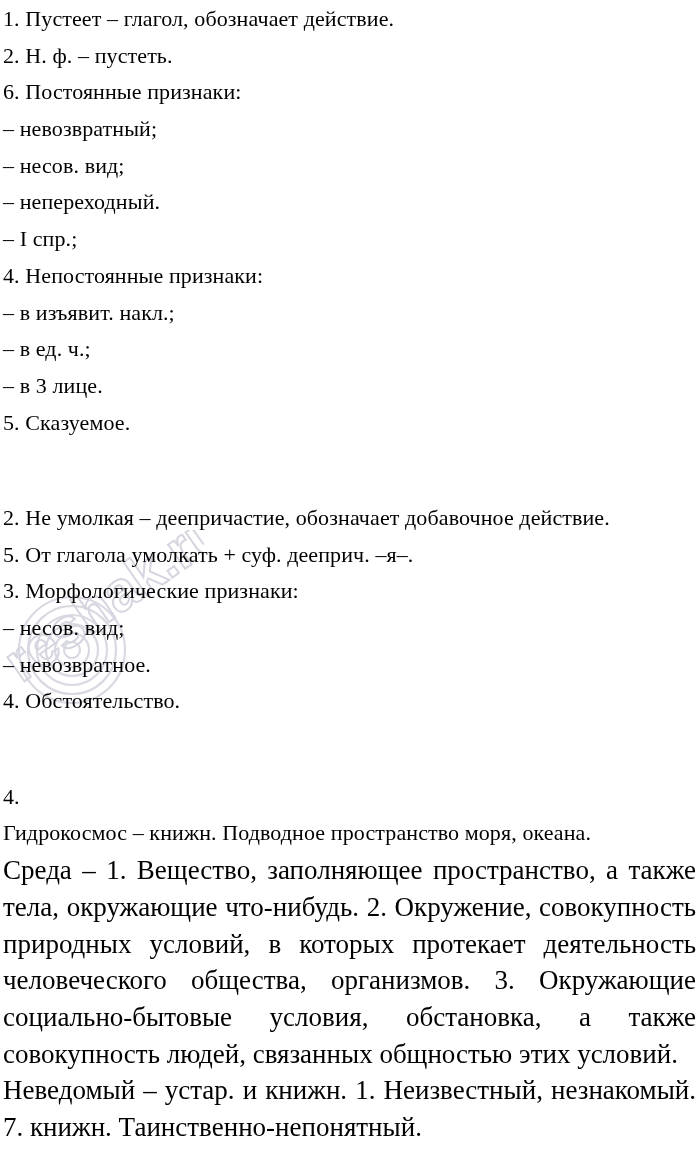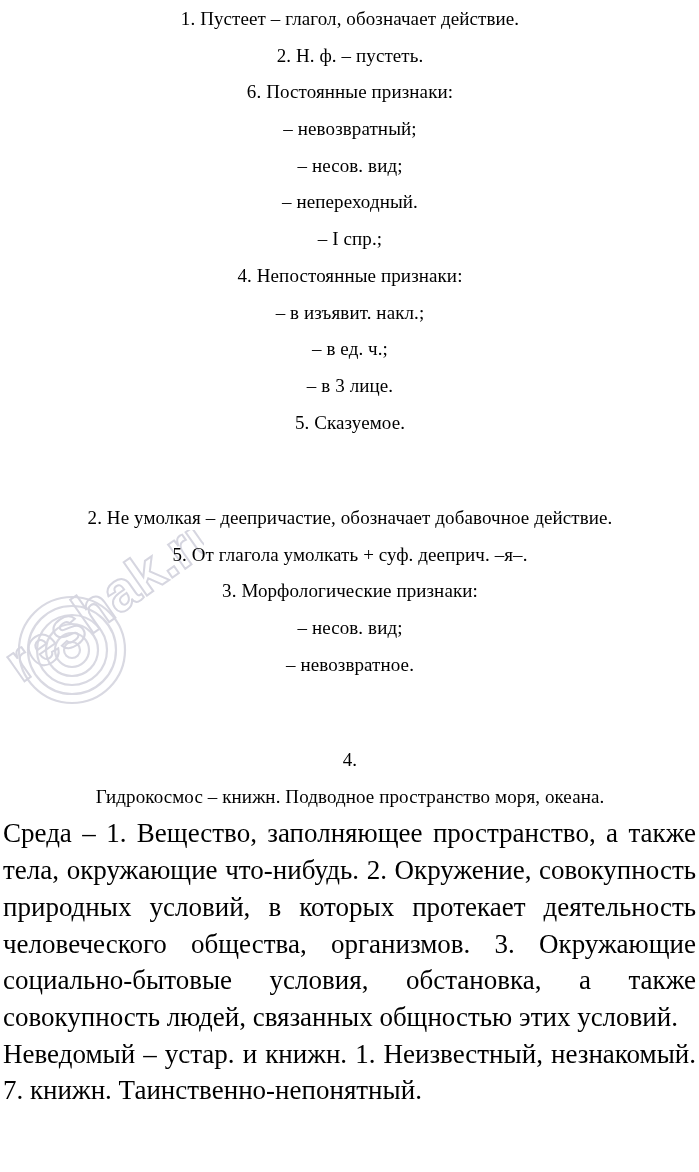--- a/index.html
+++ b/index.html
@@ -33,26 +33,25 @@
   }
   .watermark svg { display: block; }
 
   
   .content {
     position: relative;
     z-index: 2;
     padding: 0 2px 0 3px;
   }
   .line {
-    font-size: 19px;
+    font-size: 22px;
     line-height: 36.7px;
     height: 36.7px;
     white-space: nowrap;
     letter-spacing: 0.1px;
-    text-align: center;
   }
   .para {
     font-size: 27px;
     line-height: 36.7px;
     text-align: justify;
     text-justify: inter-word;
     margin: 0;
     padding-right: 1px;
   }
   .para.last-justify {
@@ -104,20 +103,21 @@
 
     <div class="spacer-block"></div>
     <div class="spacer-half"></div>
 
     <div>
       <div class="line">2. Не умолкая – деепричастие, обозначает добавочное действие.</div>
       <div class="line">5. От глагола умолкать + суф. дееприч. –я–.</div>
       <div class="line">3. Морфологические признаки:</div>
       <div class="line">– несов. вид;</div>
       <div class="line">– невозвратное.</div>
+      <div class="line">4. Обстоятельство.</div>
     </div>
 
     <div class="spacer-block"></div>
     <div class="spacer-half"></div>
 
     <div>
       <div class="line">4.</div>
       <div class="line">Гидрокосмос – книжн. Подводное пространство моря, океана.</div>
       <p class="para">Среда – 1. Вещество, заполняющее пространство, а также тела, окружающие что-нибудь. 2. Окружение, совокупность природных условий, в которых протекает деятельность человеческого общества, организмов. 3. Окружающие социально-бытовые условия, обстановка, а также совокупность людей, связанных общностью этих условий.</p>
       <p class="para last-justify">Неведомый – устар. и книжн. 1. Неизвестный, незнакомый. 7. книжн. Таинственно-непонятный.</p>

